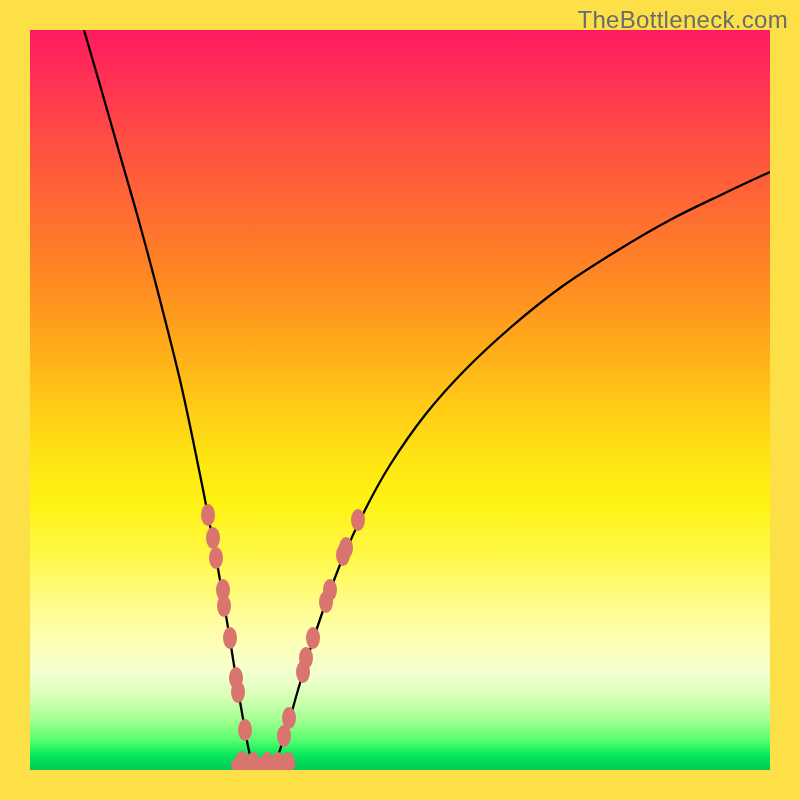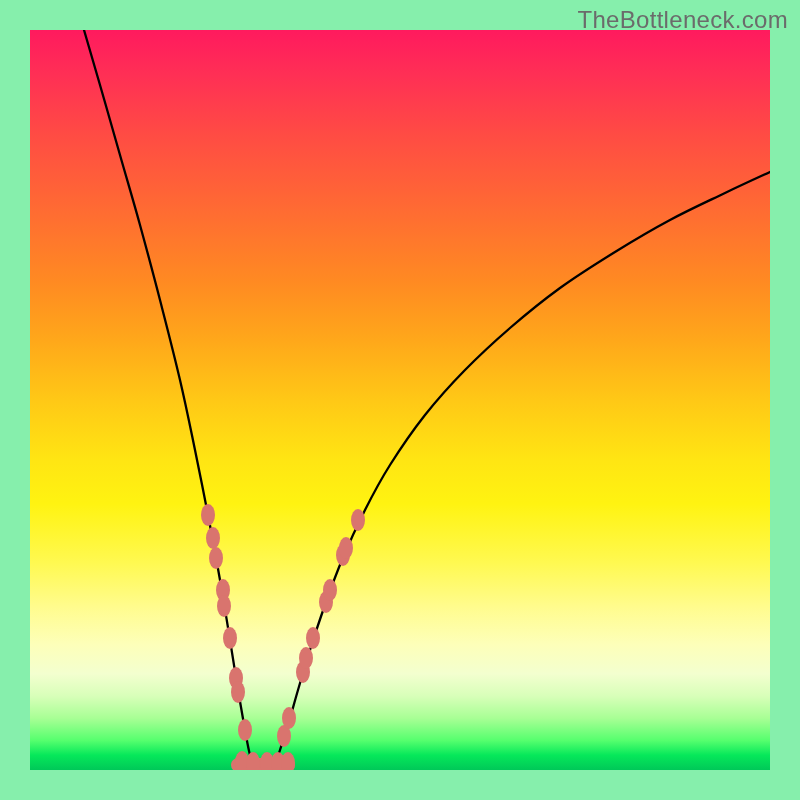--- a/index.html
+++ b/index.html
@@ -10,21 +10,21 @@
     overflow: hidden;
     background: #000;
     font-family: Arial, Helvetica, sans-serif;
   }
   .frame {
     position: absolute;
     left: 0;
     top: 0;
     width: 800px;
     height: 800px;
-    background: #86efac;
+    background: #fde047;
   }
   .plot {
     position: absolute;
     left: 30px;
     top: 30px;
     width: 740px;
     height: 740px;
     
     background: linear-gradient(to bottom,
       #ff1a5e 0%,

